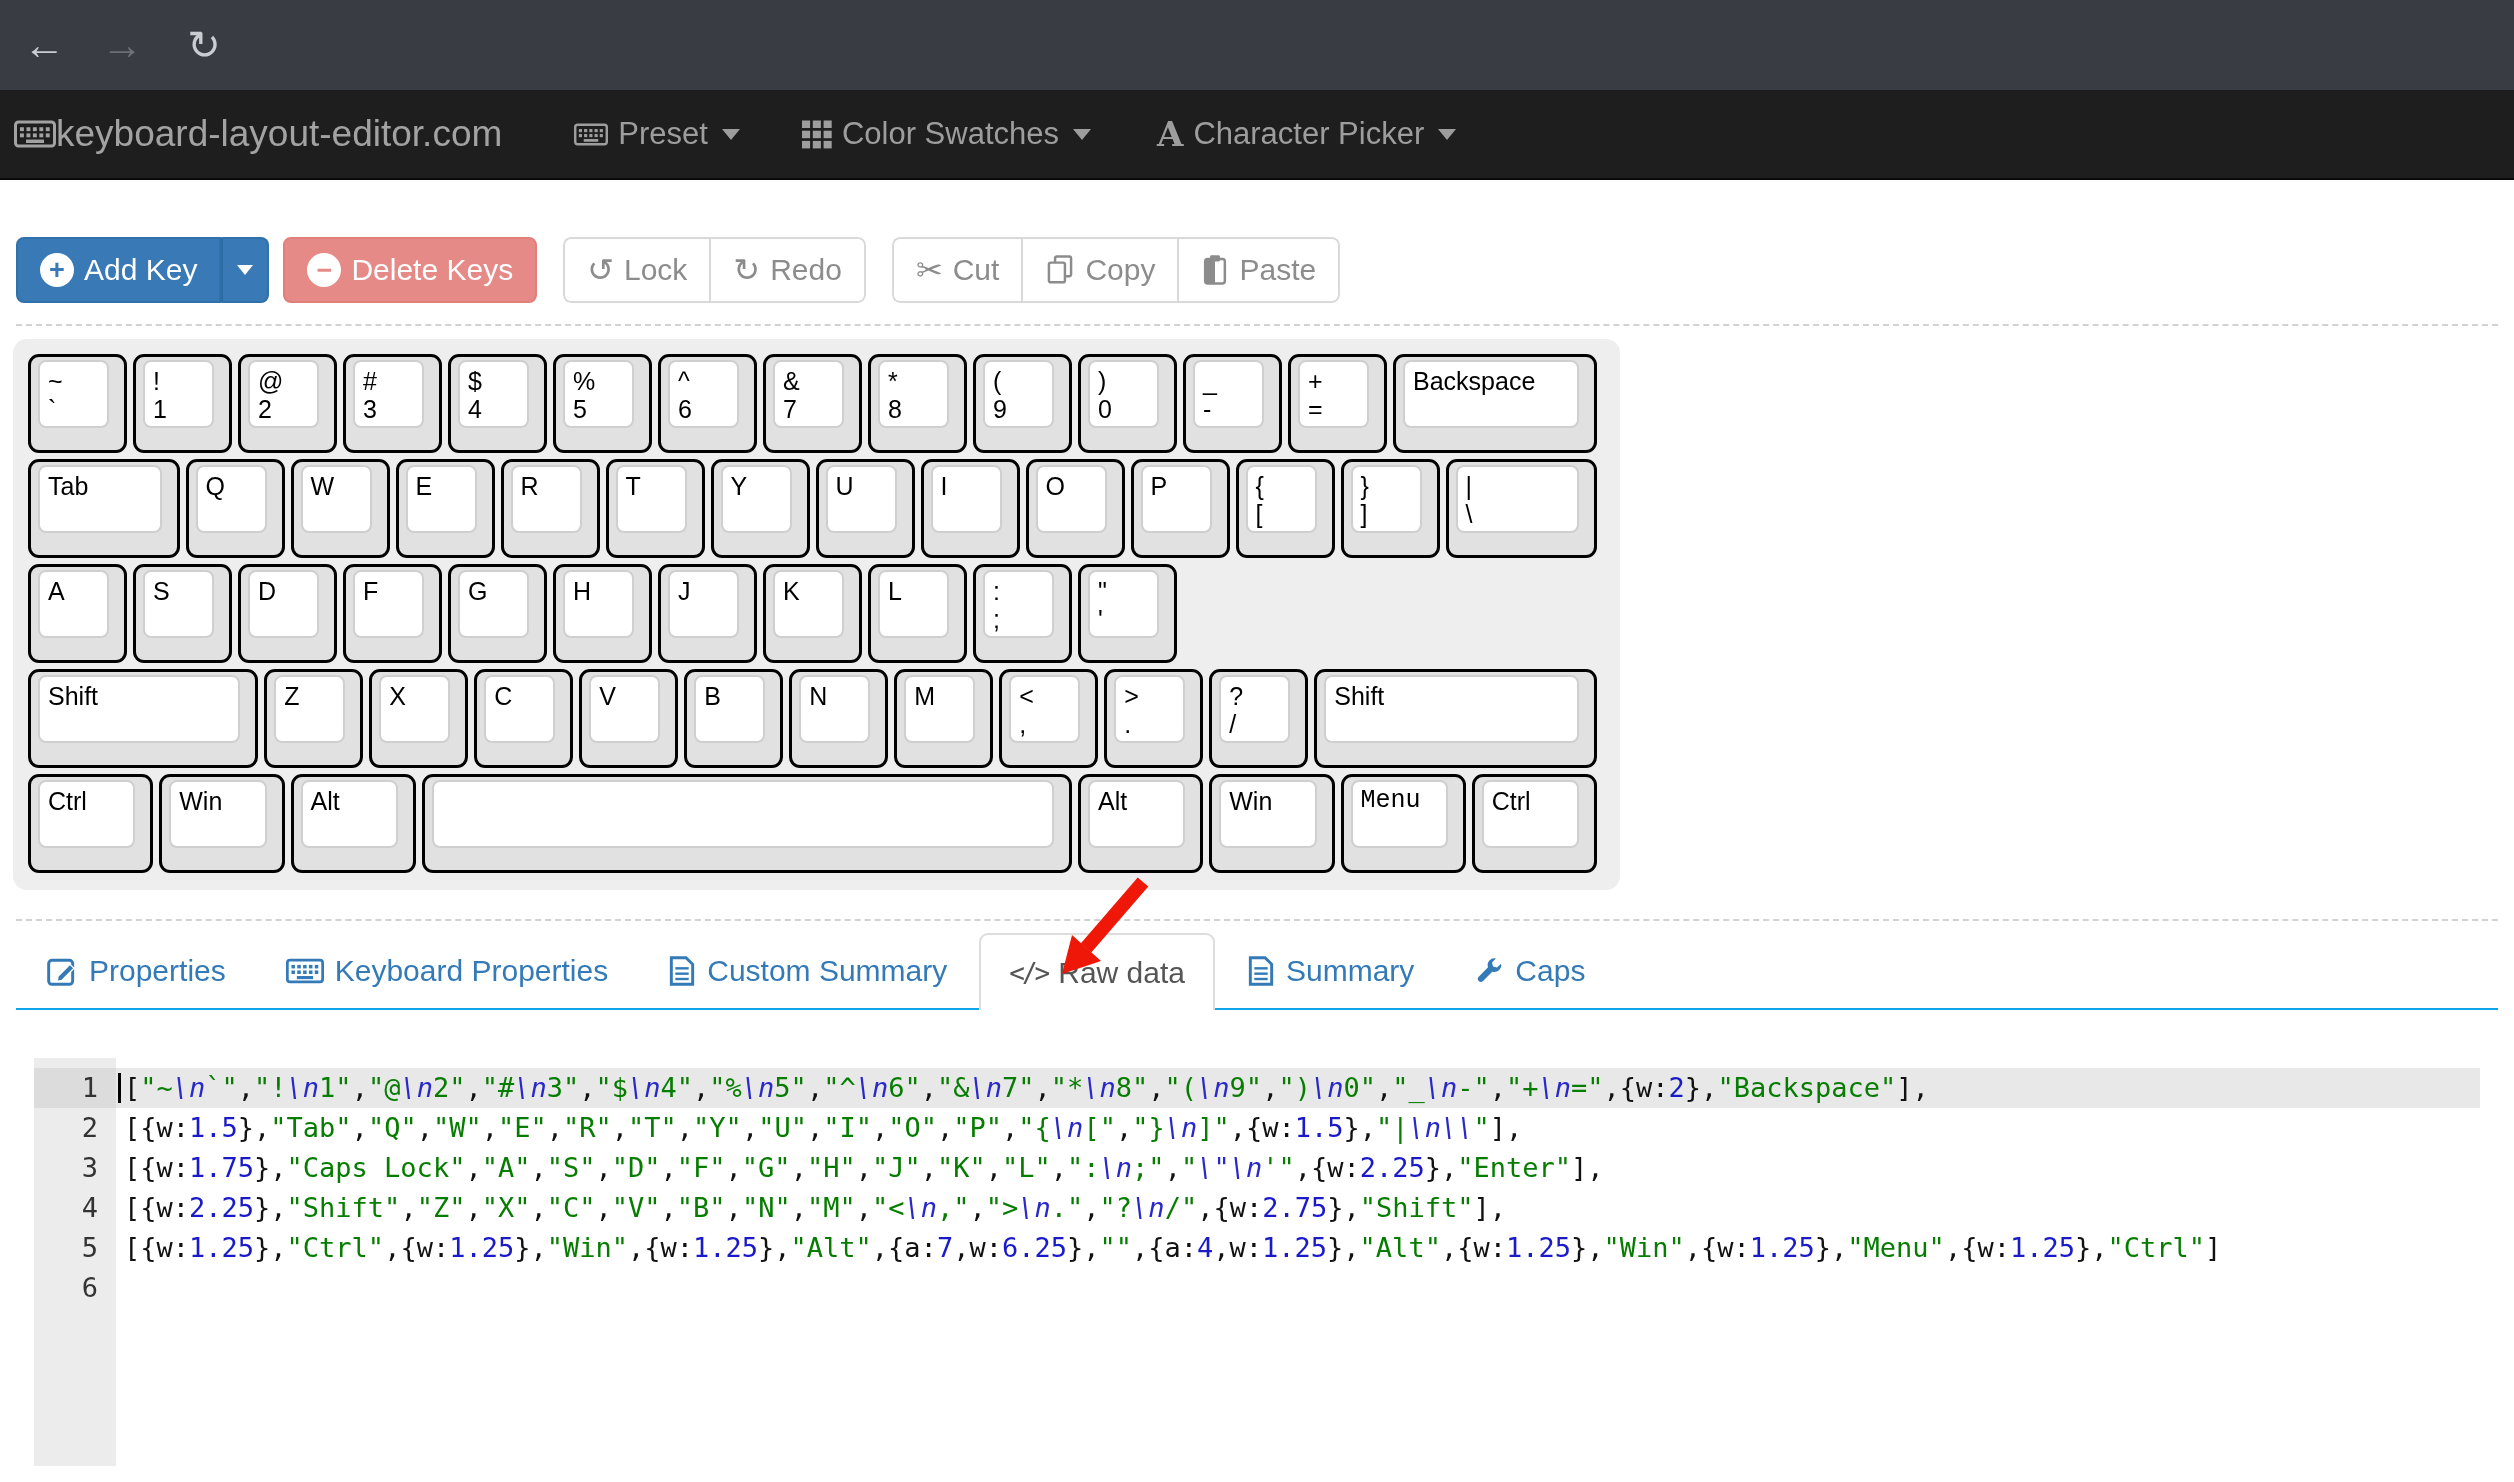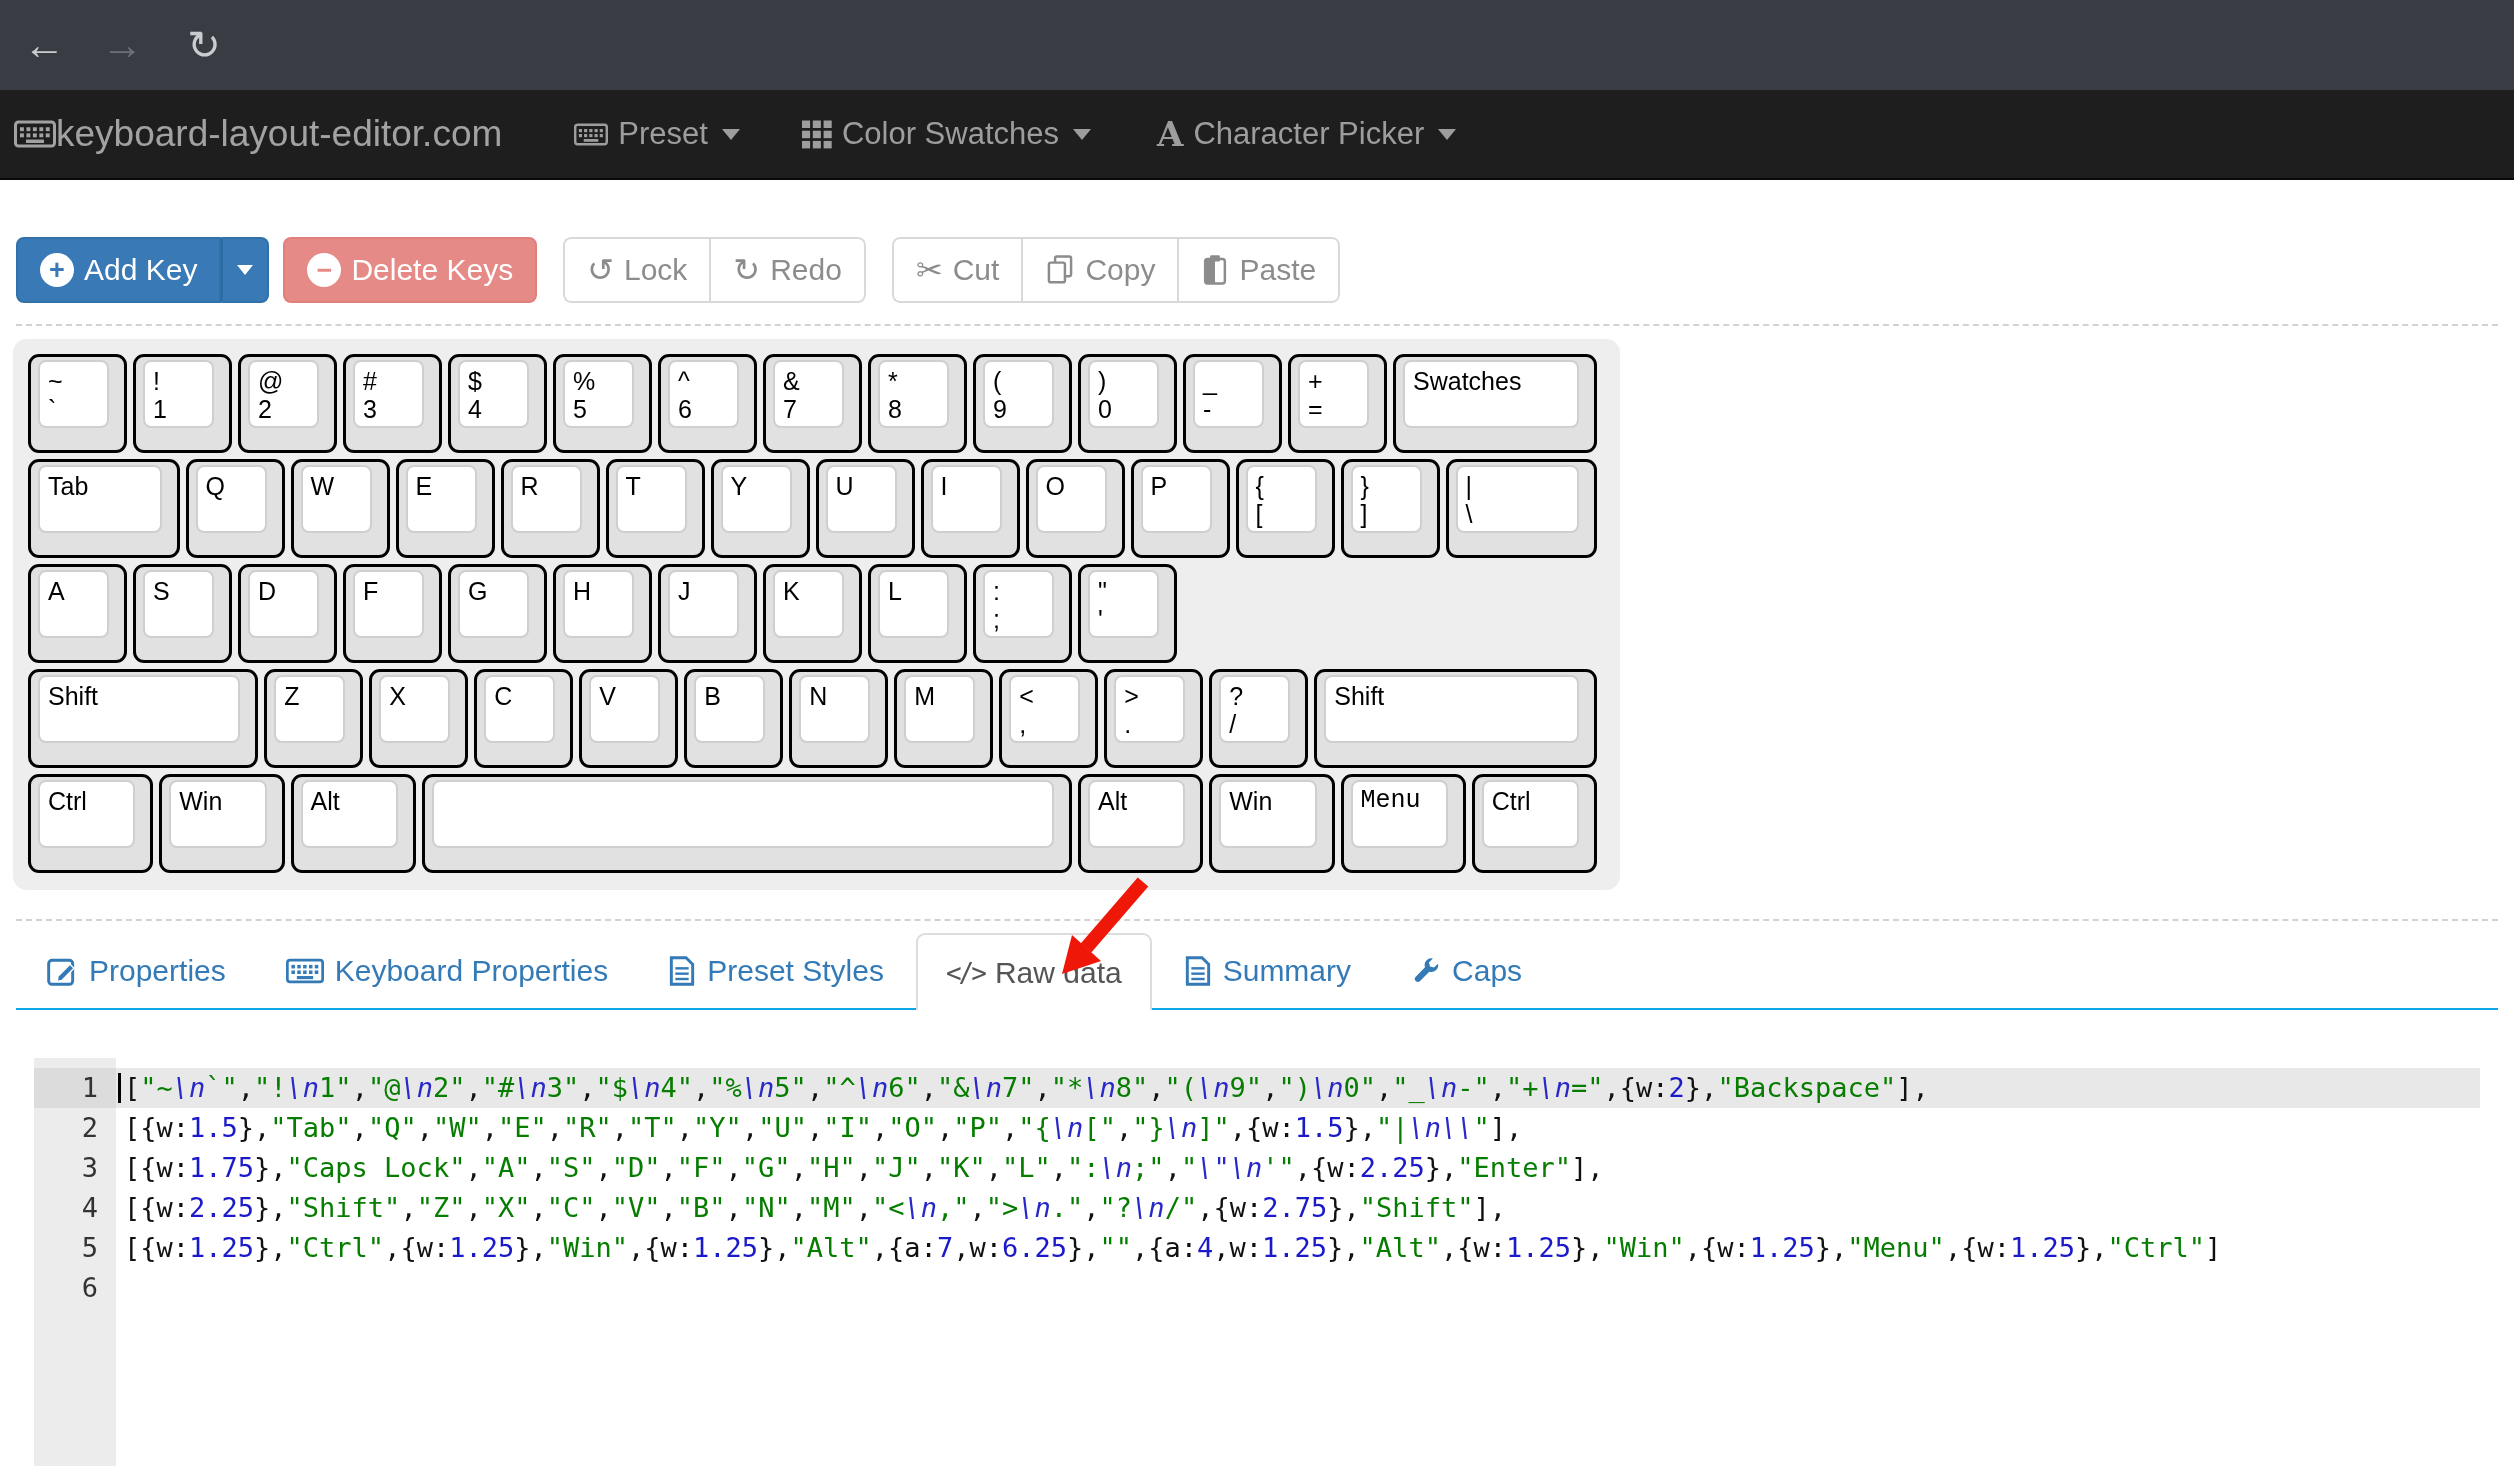--- a/index.html
+++ b/index.html
@@ -317,21 +317,21 @@
             <div class="cap">
               <div class="face">
                 <span class="t">+</span>
                 <span class="b">=</span>
               </div>
             </div>
           </div>
           <div class="key" style="width: 210px;">
             <div class="cap">
               <div class="face">
-                <span class="t">Swatches</span>
+                <span class="t">Backspace</span>
               </div>
             </div>
           </div>
         </div>
         <div class="krow">
           <div class="key" style="width: 157.5px;">
             <div class="cap">
               <div class="face">
                 <span class="t">Tab</span>
               </div>
@@ -698,21 +698,21 @@
       </div>
       <div class="tab">
         <span class="ticon">
           <svg class="mini" width="28" height="32" viewBox="0 0 20 24">
             <path d="M2 2 h11 l5 5 v15 h-16 z" fill="none" stroke="currentColor" stroke-width="2.2"></path>
             <line x1="5" y1="10" x2="15" y2="10" stroke="currentColor" stroke-width="1.8"></line>
             <line x1="5" y1="14" x2="15" y2="14" stroke="currentColor" stroke-width="1.8"></line>
             <line x1="5" y1="18" x2="15" y2="18" stroke="currentColor" stroke-width="1.8"></line>
           </svg>
         </span>
-        <span>Preset Styles</span>
+        <span>Custom Summary</span>
       </div>
       <div class="tab active">
         <span class="ticon">
           <span class="code-glyph">&lt;/&gt;</span>
         </span>
         <span>Raw data</span>
       </div>
       <div class="tab">
         <span class="ticon">
           <svg class="mini" width="28" height="32" viewBox="0 0 20 24">

